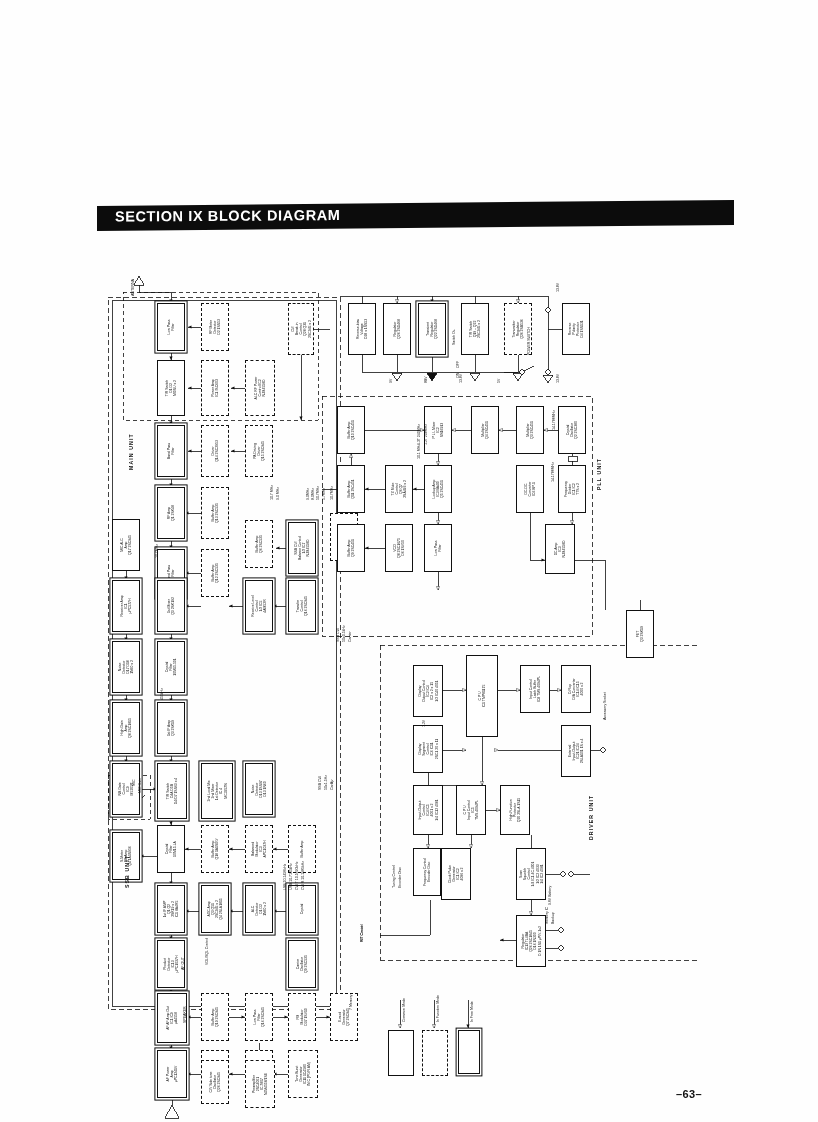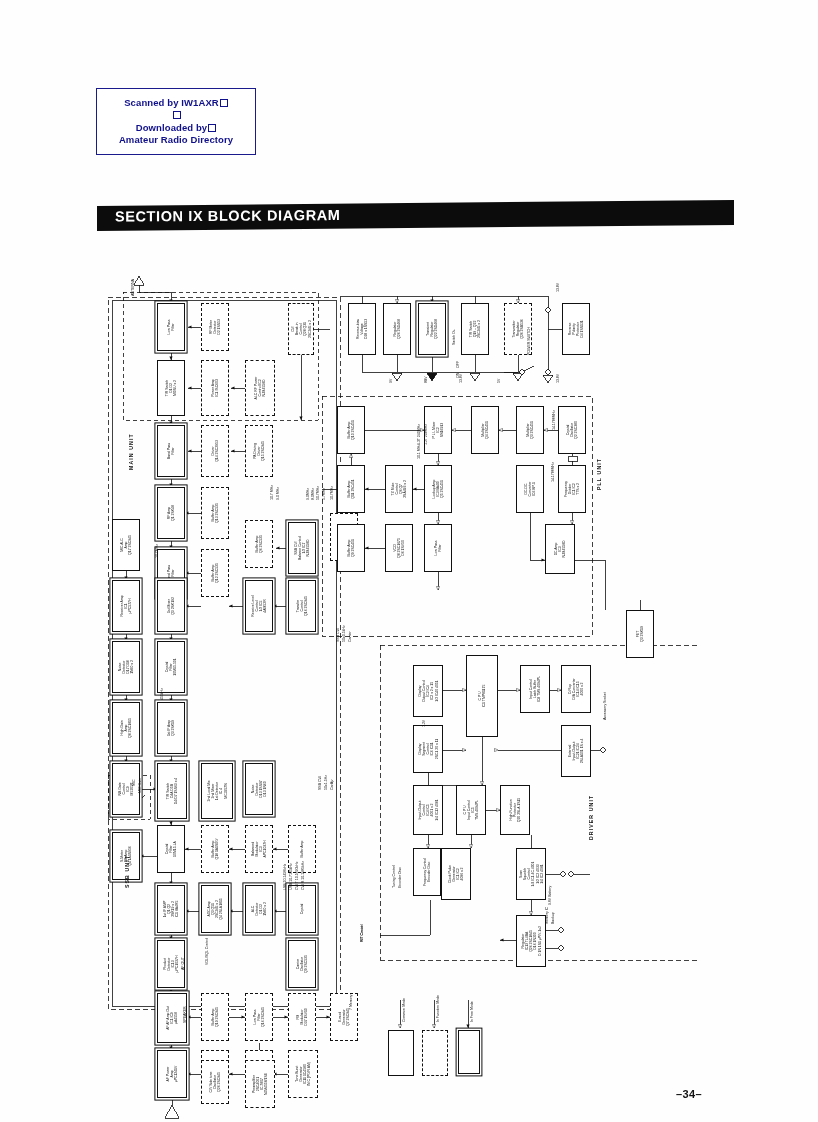--- a/index.html
+++ b/index.html
@@ -73,26 +73,20 @@
   #page-number{
     position:absolute;left:676px;top:1088px;font-size:11px;font-weight:bold;
     letter-spacing:.4px;color:#111;
   }
 </style>
 </head>
 <body>
 
 <div class="page">
 
-  <div id="scan-stamp">
-    <div class="ln"><span>Scanned by IW1AXR</span><i class="box-glyph"></i></div>
-    <div class="ln"><i class="box-glyph"></i></div>
-    <div class="ln"><span>Downloaded by</span><i class="box-glyph"></i></div>
-    <div class="ln">Amateur Radio Directory</div>
-  </div>
 
   <div id="section-banner">
     <div class="bartext">SECTION  IX  BLOCK DIAGRAM</div>
   </div>
 
   <div id="diagram">
     <svg width="818" height="1122">
       <defs>
         <marker id="ah" markerWidth="5" markerHeight="5" refX="4.4" refY="2" orient="auto">
           <path d="M0,0 L4.6,2 L0,4 z" fill="#111"></path>
@@ -929,14 +923,14 @@
 
     <div class="lg solid" style="left:388px;top:1030px;width:26px;height:46px;"></div>
     <div class="lg dash" style="left:422px;top:1030px;width:26px;height:46px;"></div>
     <div class="lg dbl" style="left:458px;top:1030px;width:22px;height:44px;"></div>
 
     <div class="cap" style="left:402px;top:1022px;">Common Mode</div>
     <div class="cap" style="left:436px;top:1022px;">In Function Mode</div>
     <div class="cap" style="left:470px;top:1022px;">In Free Mode</div>
   </div>
 
-  <div id="page-number">–34–</div>
+  <div id="page-number">–63–</div>
 </div>
 
 </body></html>

